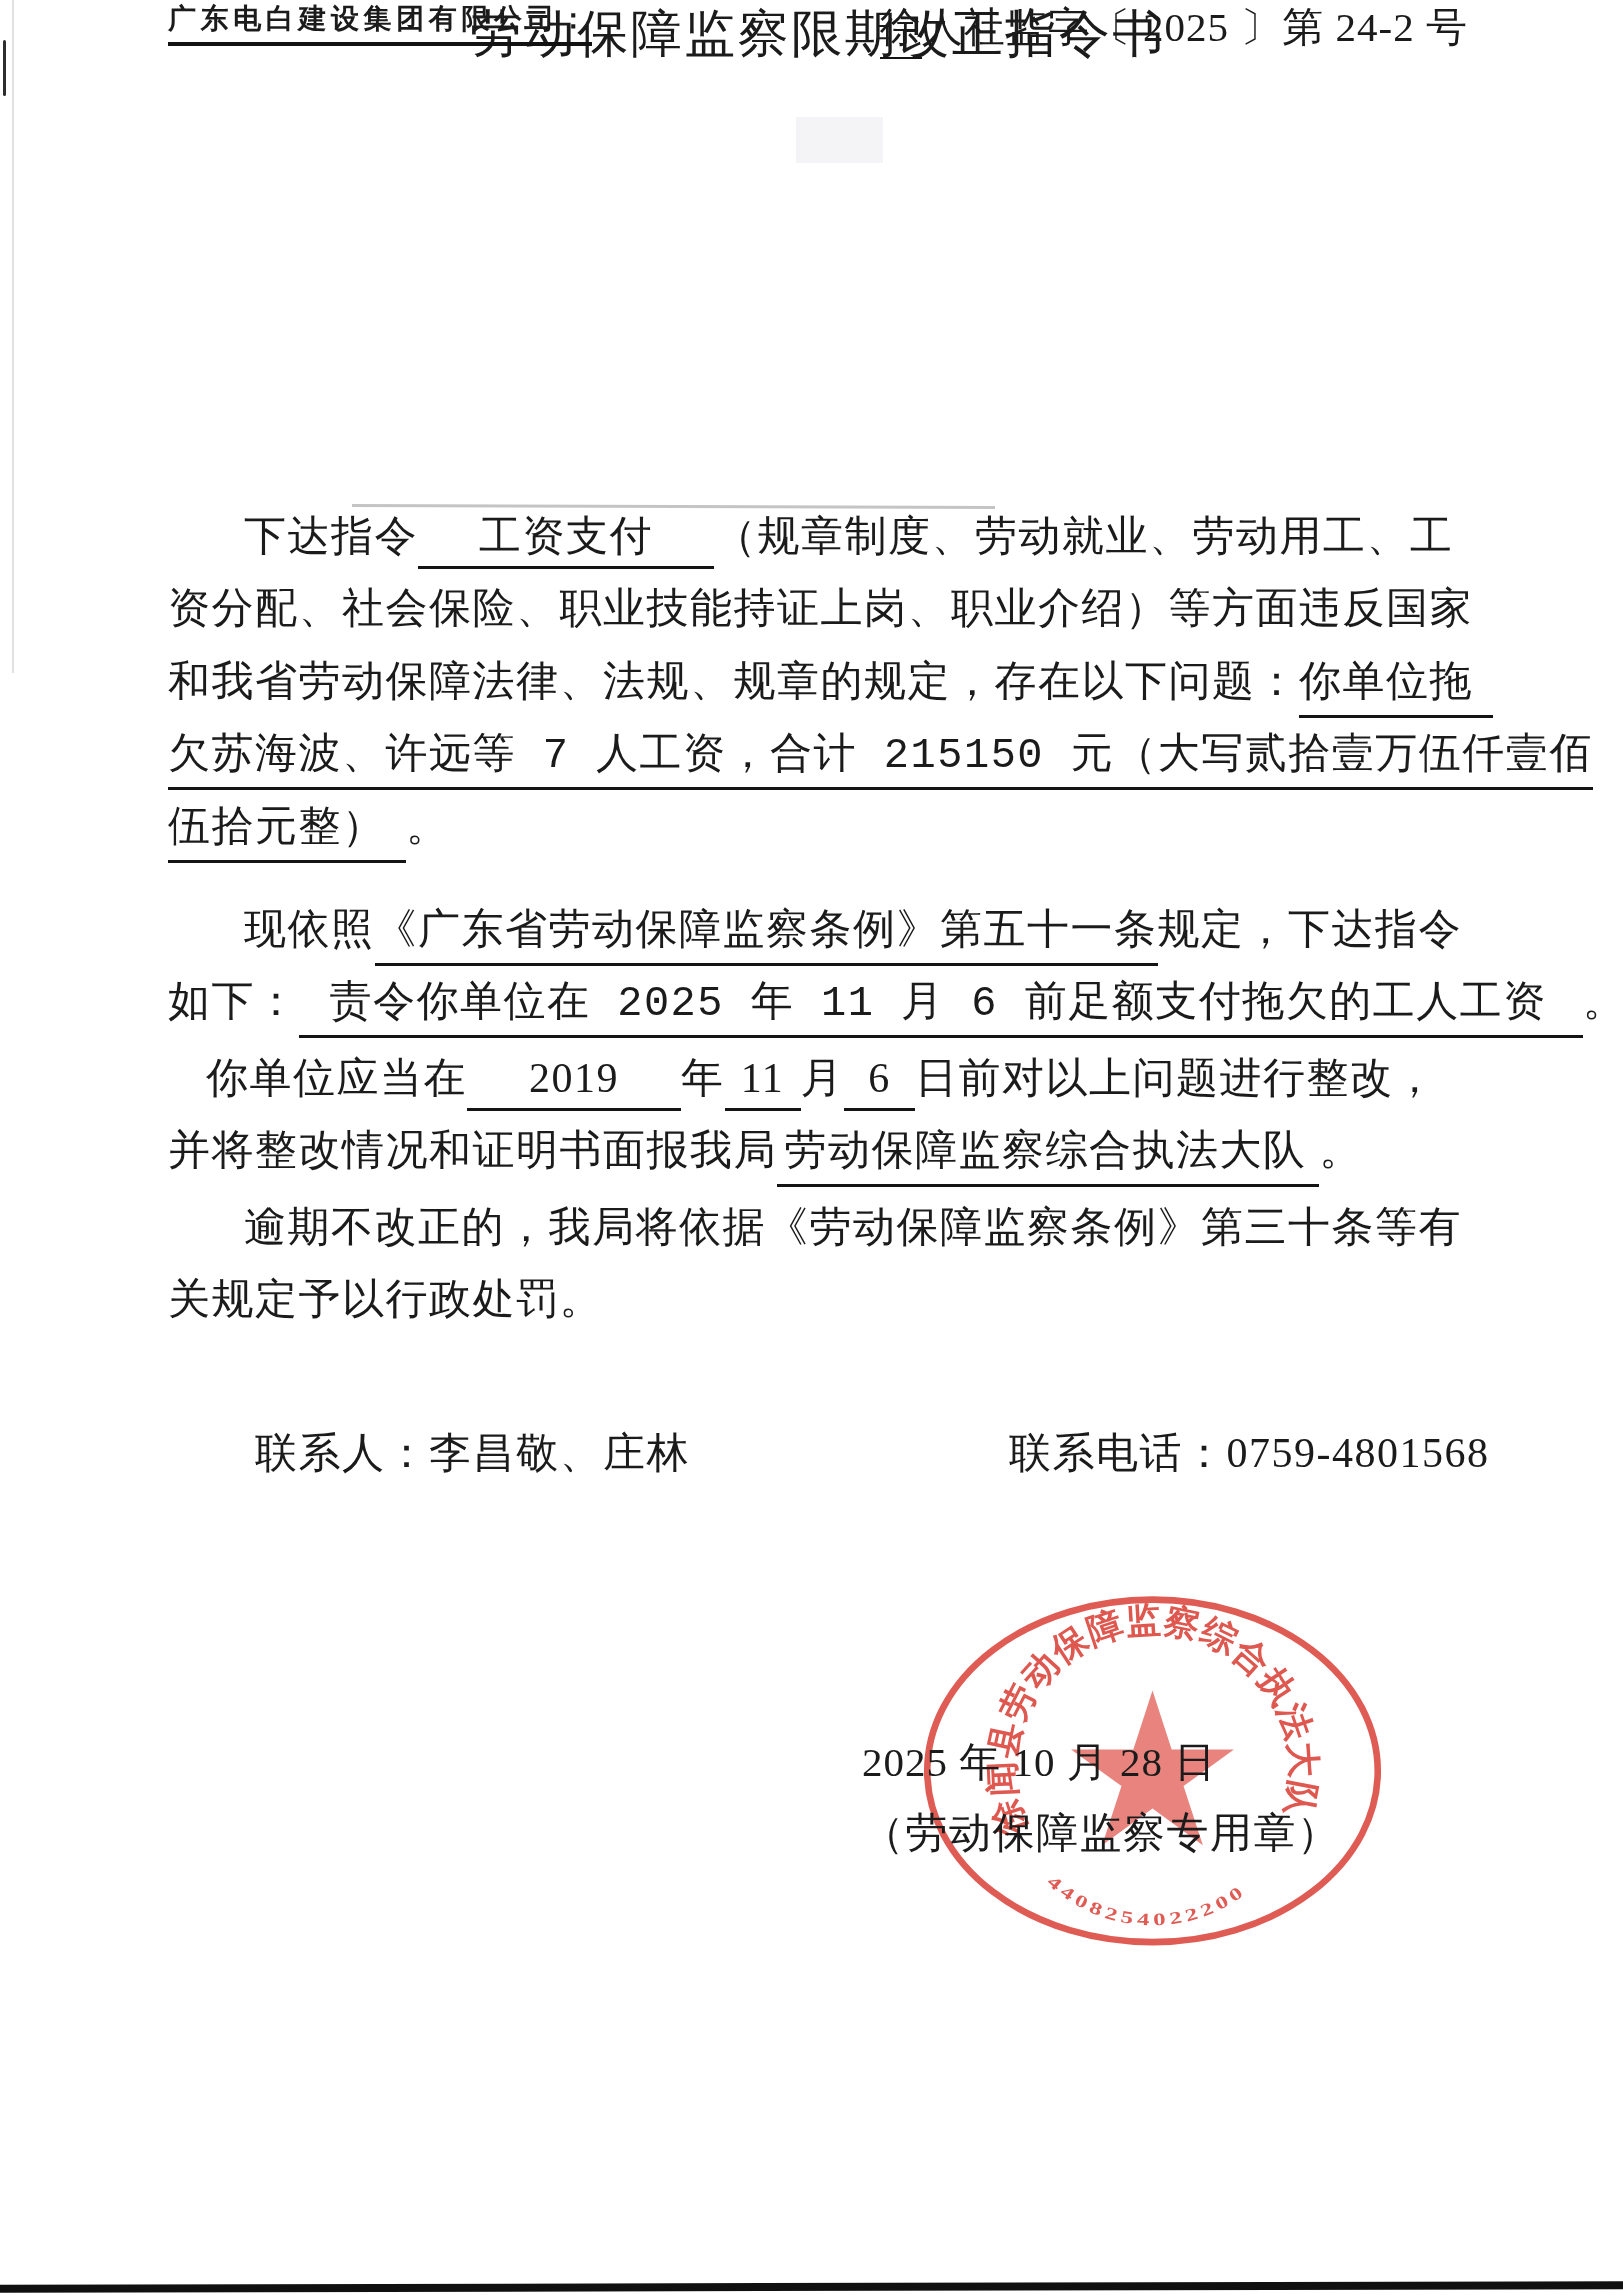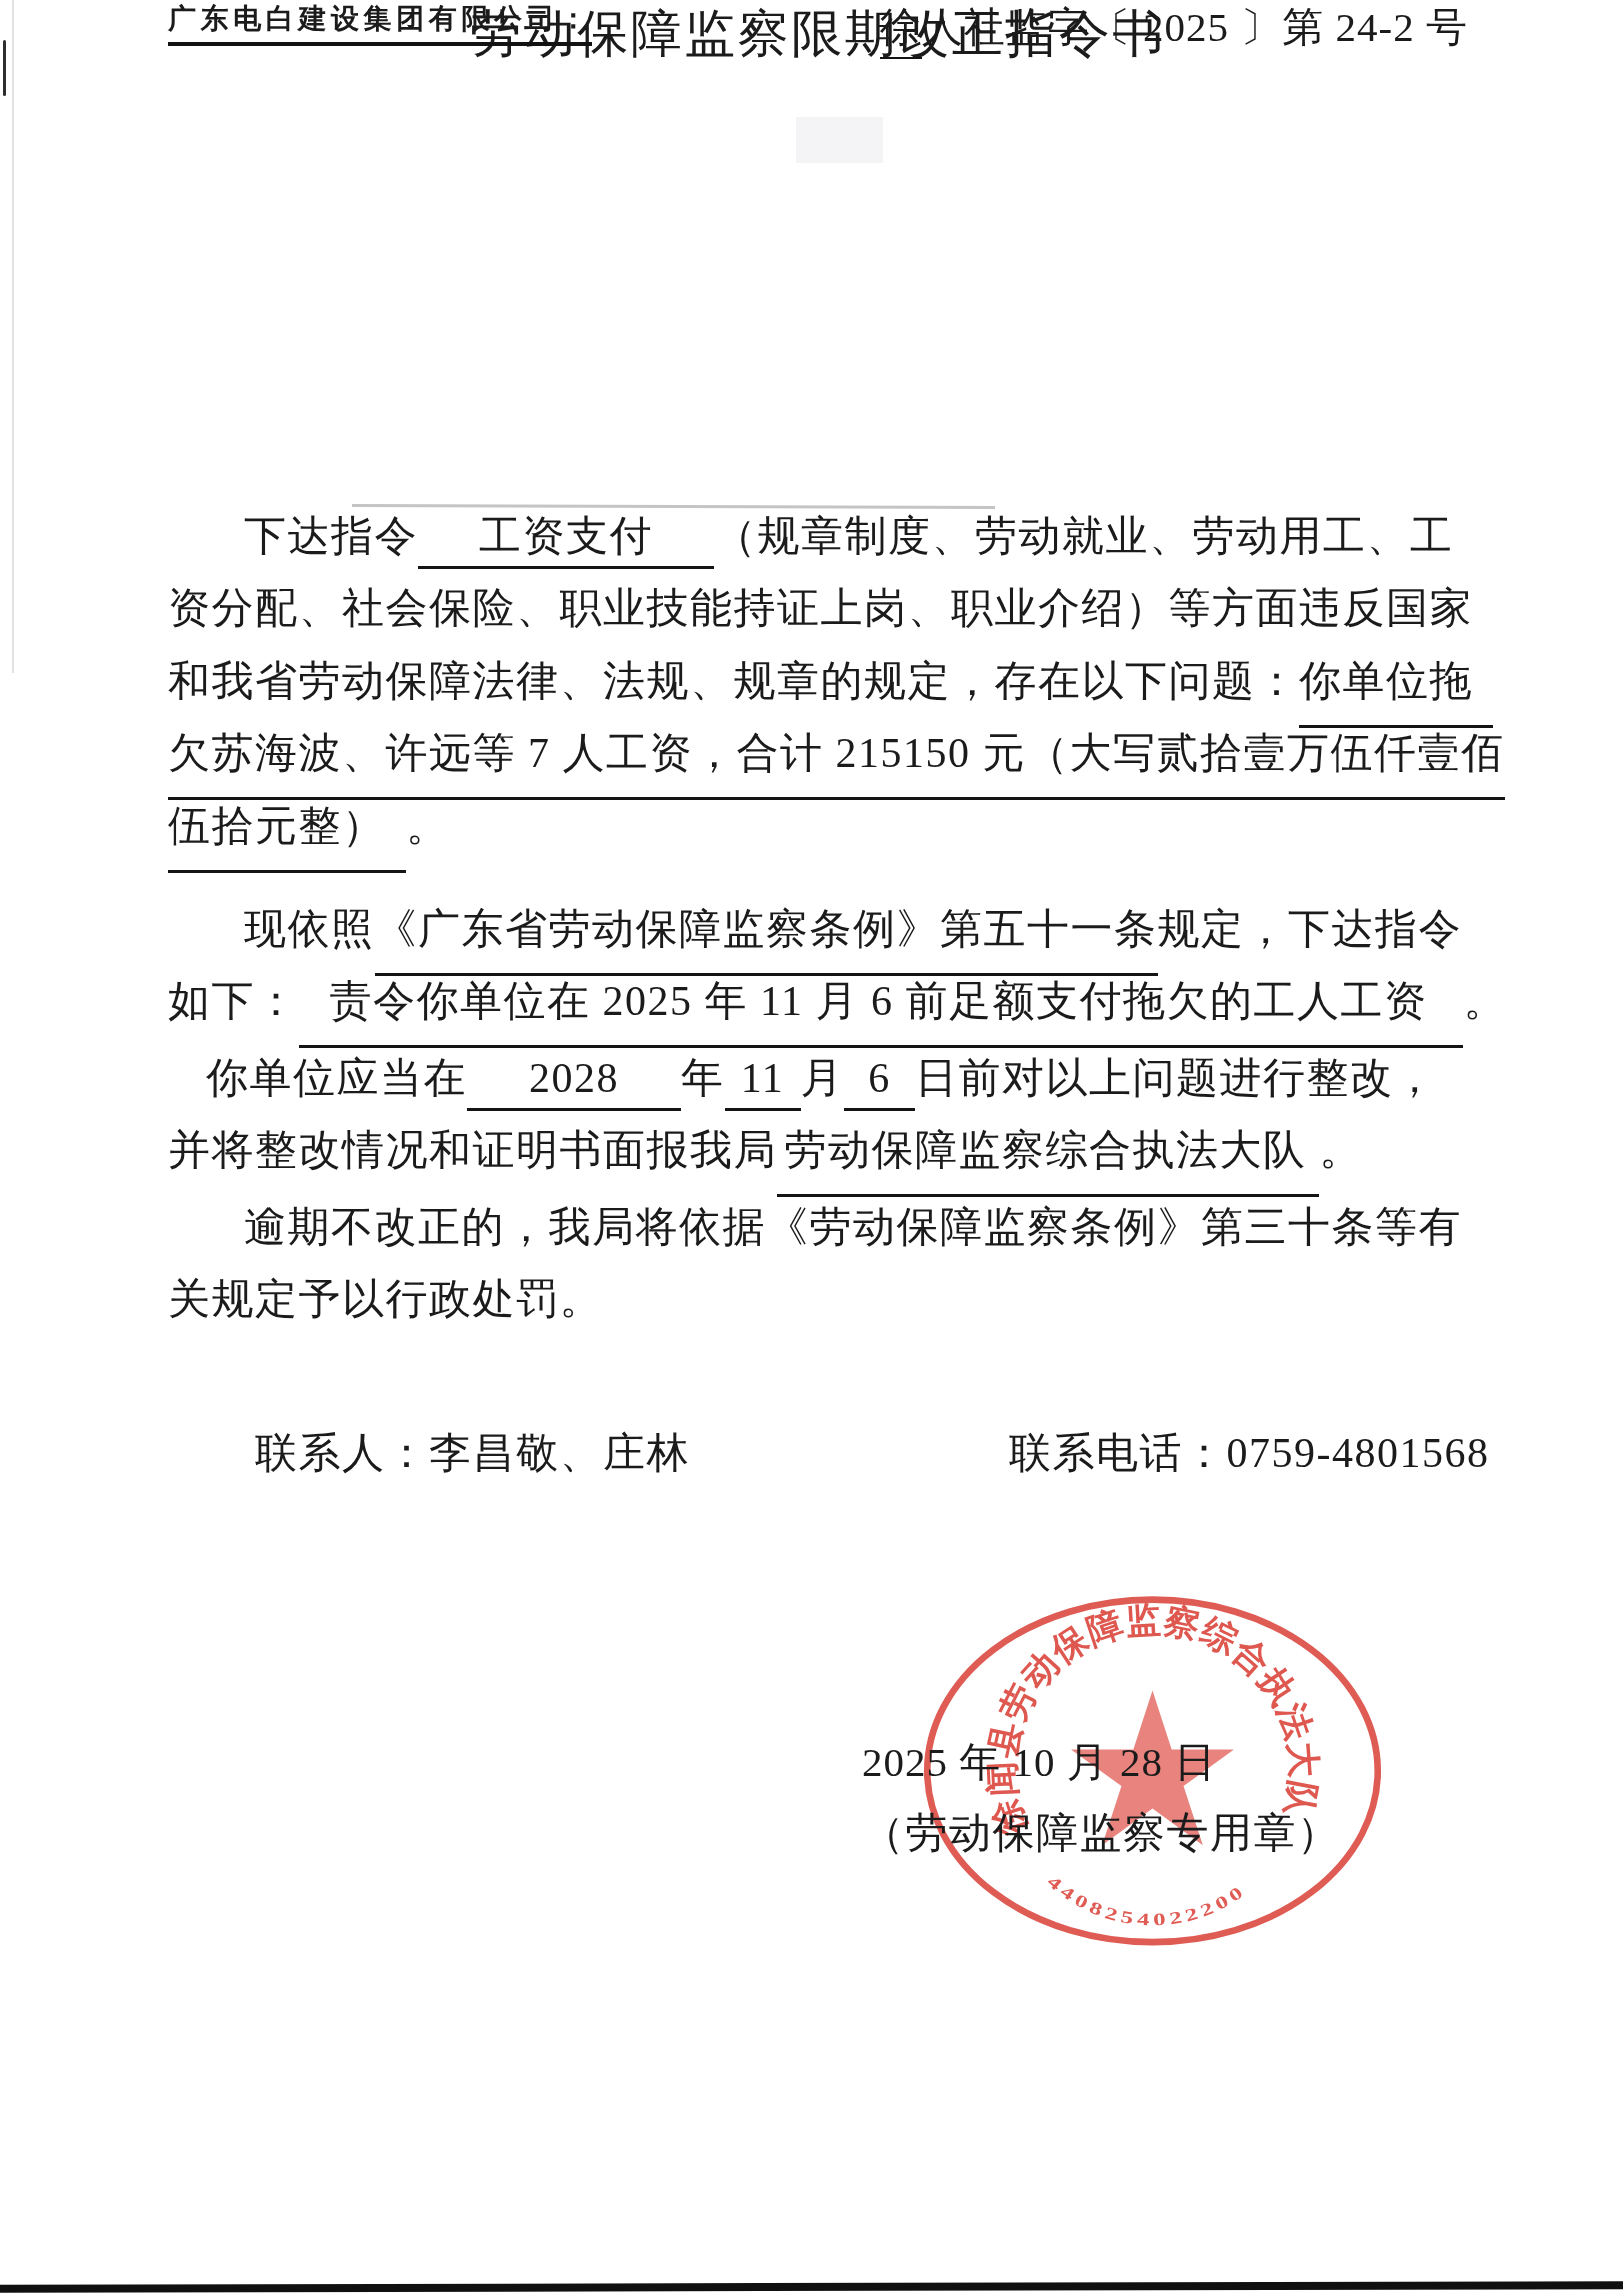--- a/index.html
+++ b/index.html
@@ -12,21 +12,21 @@
     color:#1b1b1b;
   }
   .content{position:absolute;left:168px;top:0;width:1300px;height:100%;z-index:2;}
   .line{position:absolute;white-space:nowrap;font-size:42px;letter-spacing:1.5px;line-height:1.25;}
   .doc-title{
     position:absolute;left:0;top:468;width:1300px;
     text-align:center;font-size:51px;font-weight:400;letter-spacing:2.5px;white-space:nowrap;
   }
   .doc-no{position:absolute;right:0;top:640;font-size:41px;letter-spacing:1px;white-space:nowrap;}
   .salutation{position:absolute;left:0;top:862;font-size:28px;font-weight:700;letter-spacing:4.6px;white-space:nowrap;}
-  .u{display:inline-block;padding-bottom:17px;border-bottom:3.6px solid #141414;}
+  .u{display:inline-block;padding-bottom:4px;border-bottom:3.6px solid #141414;font-family:Liberation Mono, monospace;}
   .u-thin{display:inline-block;padding-bottom:2px;border-bottom:2.5px solid #141414;}
   .u-heavy{display:inline-block;padding-bottom:4.1px;border-bottom:4.6px solid #121212;}
   .blank{display:inline-block;text-align:center;padding-bottom:3.1px;border-bottom:3.6px solid #141414;}
   .blank-wide{width:296px;}
   .blank-year{width:214px;}
   .blank-month{width:76px;}
   .blank-day{width:71px;}
   .pad-l{padding-left:31px;}
   .pad-r{padding-right:36px;}
   .pad-r-sm{padding-right:20.4px;}
@@ -79,21 +79,21 @@
 
     <div class="line" style="top:510px;left:76px;"><span>下达指令</span><span class="blank blank-wide">工资支付</span><span>（规章制度、劳动就业、劳动用工、工</span></div>
     <div class="line" style="top:582px;left:0;">资分配、社会保险、职业技能持证上岗、职业介绍）等方面违反国家</div>
     <div class="line" style="top:655px;left:0;"><span>和我省劳动保障法律、法规、规章的规定，存在以下问题：</span><span class="u pad-r-sm">你单位拖</span></div>
     <div class="line" style="top:727px;left:0;"><span class="u">欠苏海波、许远等 7 人工资，合计 215150 元（大写贰拾壹万伍仟壹佰</span></div>
     <div class="line" style="top:800px;left:0;"><span class="u pad-r-sm">伍拾元整）</span><span>。</span></div>
 
     <div class="line" style="top:903px;left:76px;"><span>现依照</span><span class="u">《广东省劳动保障监察条例》第五十一条</span><span>规定，下达指令</span></div>
     <div class="line" style="top:975px;left:0;"><span>如下：</span><span class="u pad-l pad-r">责令你单位在 2025 年 11 月 6 前足额支付拖欠的工人工资</span><span>。</span></div>
 
-    <div class="line" style="top:1052px;left:38px;"><span>你单位应当在</span><span class="blank blank-year">2028</span><span>年</span><span class="blank blank-month">11</span><span>月</span><span class="blank blank-day">6</span><span>日前对以上问题进行整改，</span></div>
+    <div class="line" style="top:1052px;left:38px;"><span>你单位应当在</span><span class="blank blank-year">2019</span><span>年</span><span class="blank blank-month">11</span><span>月</span><span class="blank blank-day">6</span><span>日前对以上问题进行整改，</span></div>
     <div class="line" style="top:1124px;left:0;"><span>并将整改情况和证明书面报我局</span><span class="u" style="padding-left:7.6px;padding-right:12.7px;">劳动保障监察综合执法大队</span><span>。</span></div>
 
     <div class="line" style="top:1201px;left:76px;">逾期不改正的，我局将依据《劳动保障监察条例》第三十条等有</div>
     <div class="line" style="top:1273px;left:0;">关规定予以行政处罚。</div>
 
     <div class="line" style="top:1427px;left:0;width:1300px;">
       <span class="contact-person">联系人：李昌敬、庄林</span>
       <span class="contact-phone">联系电话：0759-4801568</span>
     </div>
 

